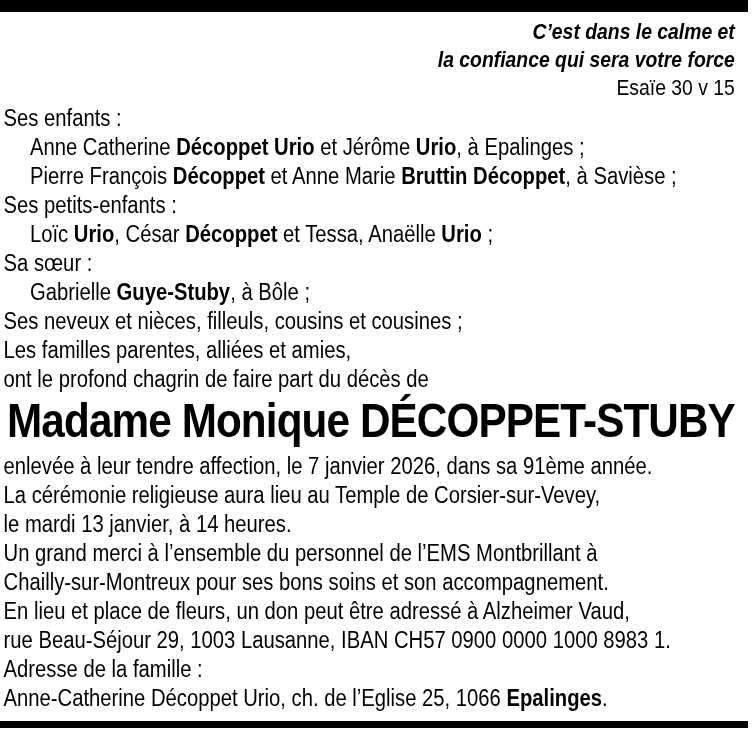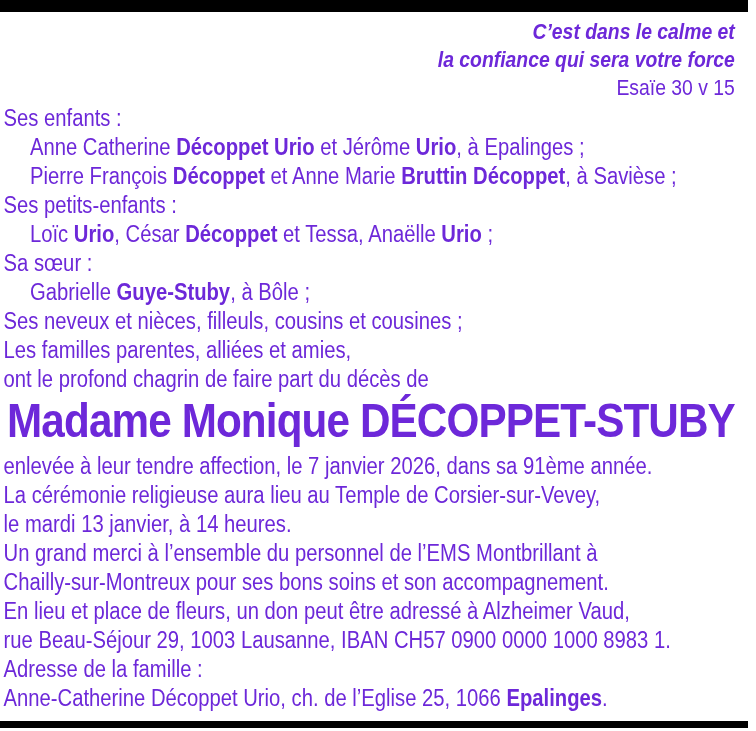--- a/index.html
+++ b/index.html
@@ -7,21 +7,21 @@
     padding: 0;
     background: #ffffff;
   }
   .notice {
     position: relative;
     width: 748px;
     height: 731px;
     background: #ffffff;
     overflow: hidden;
     font-family: "Liberation Sans", "DejaVu Sans", sans-serif;
-    color: #6d28d9;
+    color: #000000;
   }
   .rule {
     position: absolute;
     left: 0;
     width: 756px;
     background: #000000;
   }
   .rule-top { top: 0; height: 12px; }
   .rule-bottom { top: 721px; height: 7px; }
 

